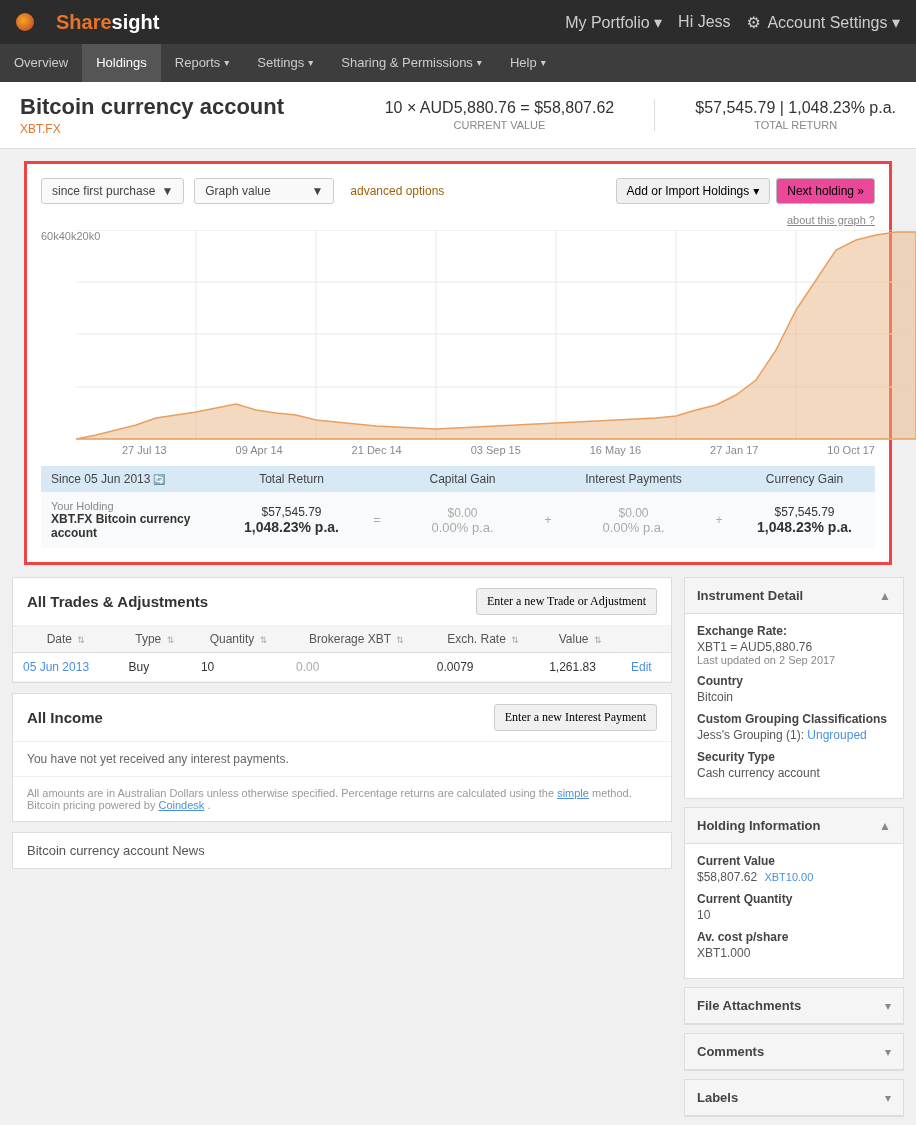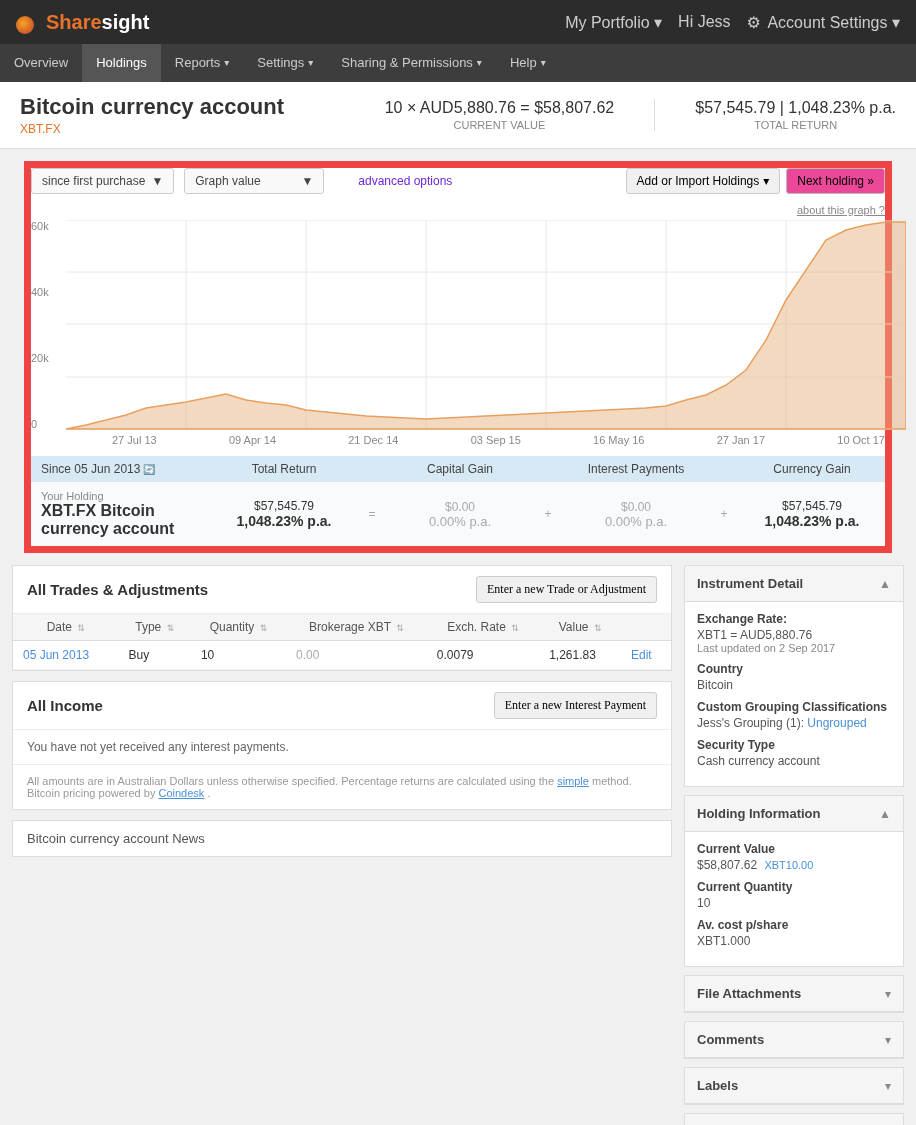--- a/index.html
+++ b/index.html
@@ -7,21 +7,21 @@
 
     
     .top-bar {
       background: #2c2c2c;
       display: flex;
       align-items: center;
       justify-content: space-between;
       padding: 0 16px;
       height: 44px;
     }
-    .logo { display: flex; align-items: flex-end; gap: 10px; }
+    .logo { display: flex; align-items: center; gap: 20px; }
     .logo-text { color: #fff; font-size: 20px; font-weight: bold; }
     .logo-text span { color: #e8732a; }
     .logo-dot {
       width: 18px; height: 18px; border-radius: 50%;
       background: radial-gradient(circle at 40% 40%, #f5a623, #c0392b);
       display: inline-block; margin-right: 2px;
     }
     .top-nav-right { display: flex; align-items: center; gap: 16px; color: #ccc; font-size: 16px; }
     .top-nav-right a { color: #ccc; text-decoration: none; }
     .gear-icon { color: #ccc; margin-right: 3px; }
@@ -64,38 +64,39 @@
     .page-stats { display: flex; gap: 40px; }
     .stat-block { text-align: center; }
     .stat-main { font-size: 16px; color: #333; }
     .stat-label { font-size: 11px; color: #888; text-transform: uppercase; margin-top: 2px; }
     .stat-divider { width: 1px; background: #ddd; }
 
     
     .chart-container {
       background: #fff;
       margin: 12px;
-      border: 7px solid #ef4444;
+      padding: 14px;
+      border: 3px solid #ef4444;
     }
     .chart-controls { display: flex; align-items: center; gap: 10px; margin-bottom: 10px; }
     .select-btn {
       border: 1px solid #ccc;
       background: #f9f9f9;
       padding: 5px 10px;
       border-radius: 3px;
       cursor: pointer;
       display: flex;
       align-items: center;
       gap: 6px;
       font-size: 12px;
       color: #444;
       min-width: 140px;
       justify-content: space-between;
     }
-    .advanced-link { color: #6d28d9; font-size: 12px; text-decoration: none; margin-left: 24px; }
+    .advanced-link { color: #a16207; font-size: 12px; text-decoration: none; margin-left: 6px; }
     .chart-buttons { margin-left: auto; display: flex; gap: 6px; }
     .btn-import {
       background: #f0f0f0;
       border: 1px solid #ccc;
       padding: 5px 10px;
       font-size: 12px;
       cursor: pointer;
       border-radius: 3px;
       display: flex;
       align-items: center;
@@ -108,21 +109,21 @@
       font-size: 12px;
       cursor: pointer;
       border-radius: 3px;
       display: flex;
       align-items: center;
       gap: 3px;
     }
     .about-graph { text-align: right; font-size: 11px; color: #888; margin-bottom: 4px; }
     .about-graph a { color: #888; }
     .holding-label { color: #888; font-size: 11px; }
-    .holding-name { font-weight: bold; font-size: 16px; }
+    .holding-name { font-weight: bold; font-size: 12px; }
 
     
     .main-content { display: flex; gap: 0; margin: 0 12px 12px; }
     .left-panel { flex: 1; }
     .right-panel { width: 220px; margin-left: 12px; }
 
     
     .section-card {
       background: #fff;
       border: 1px solid #ddd;
@@ -301,21 +302,21 @@
       </div>
     </div>
 
     <div class="about-graph">
       <a href="#">
         <span>about this graph</span> ?
       </a>
     </div>
 
     <div style="position:relative; padding-left:35px;">
-      <div style="position:absolute;left:0;top:0;font-size:11px;color:#888;display:flex;flex-direction:column;justify-content:space-between;height:210px;">
+      <div style="position:absolute;left:0;top:0;font-size:11px;color:#888;display:flex;flex-direction:row;justify-content:space-between;height:210px;">
         <span>60k</span>
         <span>40k</span>
         <span>20k</span>
         <span>0</span>
       </div>
       <svg width="840" height="210" style="display:block;">
 
         <line x1="0" y1="0" x2="840" y2="0" stroke="#e8e8e8" stroke-width="1"></line>
         <line x1="0" y1="52" x2="840" y2="52" stroke="#e8e8e8" stroke-width="1"></line>
         <line x1="0" y1="104" x2="840" y2="104" stroke="#e8e8e8" stroke-width="1"></line>

